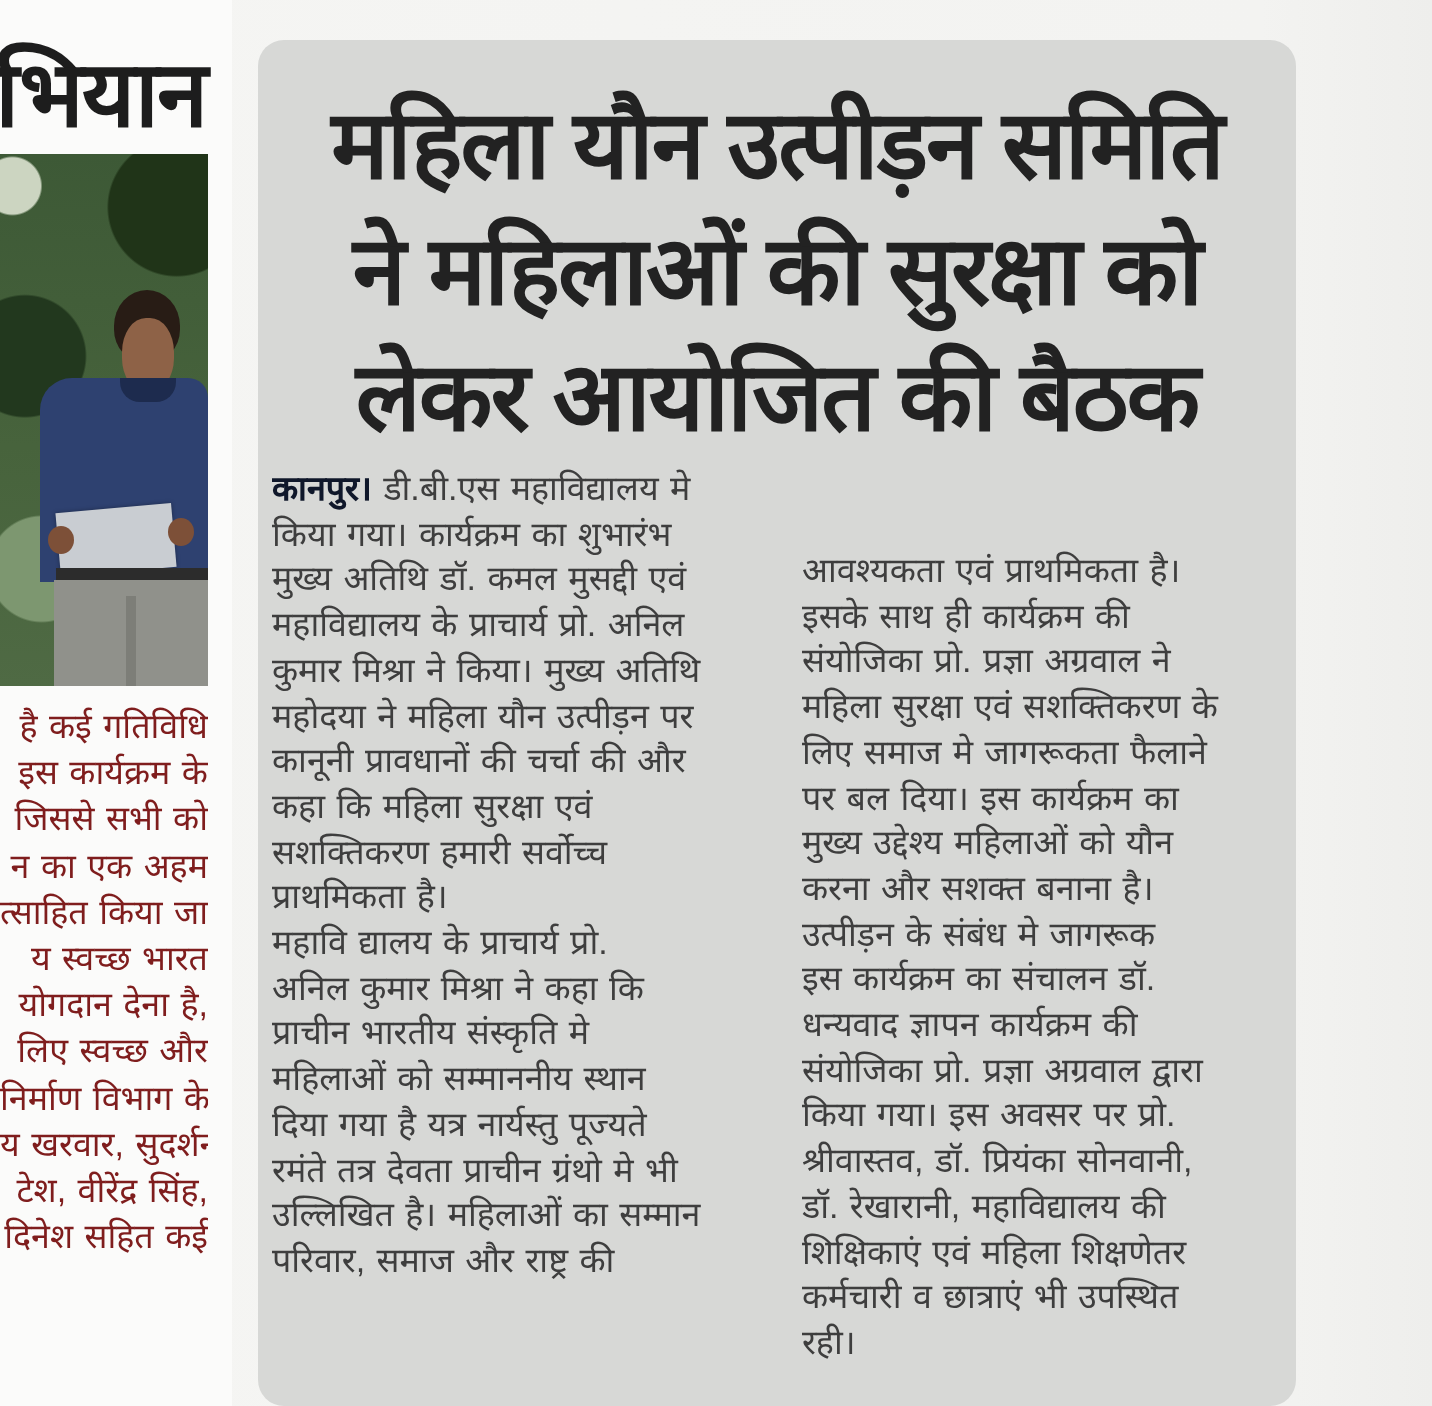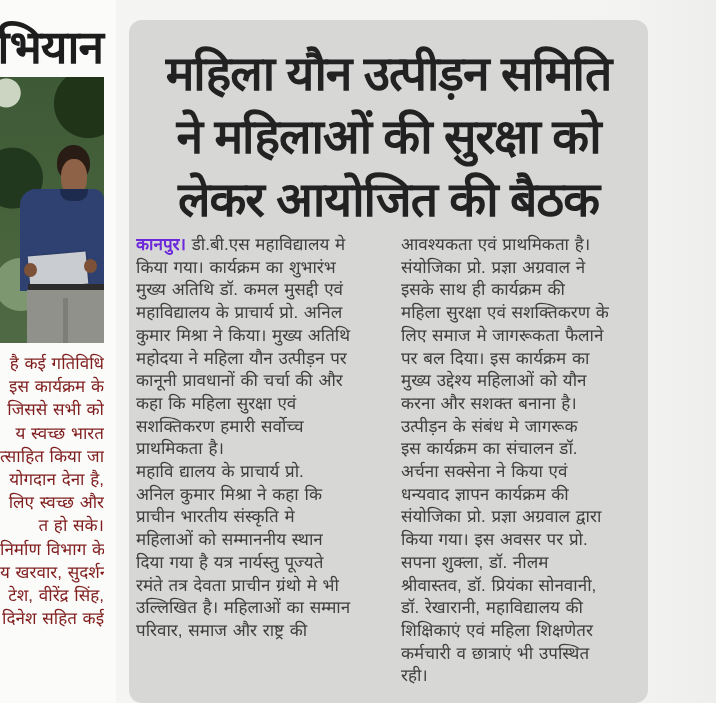--- a/index.html
+++ b/index.html
@@ -52,25 +52,25 @@
     border-radius:13px;
   }
   .headline { padding-top:22px; text-align:center; }
   .headline div {
     font-size:48px; line-height:63px; font-weight:bold; color:#222;
     letter-spacing:-1px; white-space:nowrap;
   }
   .columns { position:absolute; top:214px; left:7px; right:2px; bottom:0; display:flex; }
   .col { overflow:hidden; }
   .col1 { width:264px; }
-  .col2 { width:246px; margin-left:2px; }
+  .col2 { width:246px; margin-left:2px;margin-top:41px; }
   .bl, .col .lines div {
     font-size:17px; line-height:22.7px; white-space:nowrap; color:#3e3e3e; word-spacing:1px;
   }
-  .dateline { font-weight:bold; color:#6d28d9;font-family:Liberation Serif, serif; }
+  .dateline { font-weight:bold; color:#0f172a;font-family:Liberation Serif, serif; }
 </style>
 </head>
 <body>
 
 <div class="page">
 
   <div class="left-col">
     <div class="left-head">
       <span>अभियान</span>
     </div>
@@ -84,25 +84,25 @@
       <div class="p-hand l"></div>
       <div class="p-hand r"></div>
       <div class="p-belt"></div>
       <div class="p-pants"></div>
     </div>
 
     <div class="left-lines">
         <div>है कई गतिविधि</div>
         <div>इस कार्यक्रम के</div>
         <div>जिससे सभी को</div>
+        <div>न का एक अहम</div>
+        <div>त्साहित किया जा</div>
         <div>य स्वच्छ भारत</div>
-        <div>त्साहित किया जा</div>
         <div>योगदान देना है,</div>
         <div>लिए स्वच्छ और</div>
-        <div>त हो सके।</div>
         <div>निर्माण विभाग के</div>
         <div>य खरवार, सुदर्शन</div>
         <div>टेश, वीरेंद्र सिंह,</div>
         <div>दिनेश सहित कई</div>
       </div>
   </div>
 
   <div class="article">
 
     <div class="headline">
@@ -134,34 +134,32 @@
             <div>दिया गया है यत्र नार्यस्तु पूज्यते</div>
             <div>रमंते तत्र देवता प्राचीन ग्रंथो मे भी</div>
             <div>उल्लिखित है। महिलाओं का सम्मान</div>
             <div>परिवार, समाज और राष्ट्र की</div>
           </div>
       </div>
 
       <div class="col col2">
         <div class="lines">
             <div>आवश्यकता एवं प्राथमिकता है।</div>
+            <div>इसके साथ ही कार्यक्रम की</div>
             <div>संयोजिका प्रो. प्रज्ञा अग्रवाल ने</div>
-            <div>इसके साथ ही कार्यक्रम की</div>
             <div>महिला सुरक्षा एवं सशक्तिकरण के</div>
             <div>लिए समाज मे जागरूकता फैलाने</div>
             <div>पर बल दिया। इस कार्यक्रम का</div>
             <div>मुख्य उद्देश्य महिलाओं को यौन</div>
             <div>करना और सशक्त बनाना है।</div>
             <div>उत्पीड़न के संबंध मे जागरूक</div>
             <div>इस कार्यक्रम का संचालन डॉ.</div>
-            <div>अर्चना सक्सेना ने किया एवं</div>
             <div>धन्यवाद ज्ञापन कार्यक्रम की</div>
             <div>संयोजिका प्रो. प्रज्ञा अग्रवाल द्वारा</div>
             <div>किया गया। इस अवसर पर प्रो.</div>
-            <div>सपना शुक्ला, डॉ. नीलम</div>
             <div>श्रीवास्तव, डॉ. प्रियंका सोनवानी,</div>
             <div>डॉ. रेखारानी, महाविद्यालय की</div>
             <div>शिक्षिकाएं एवं महिला शिक्षणेतर</div>
             <div>कर्मचारी व छात्राएं भी उपस्थित</div>
             <div>रही।</div>
           </div>
       </div>
     </div>
   </div>
 

